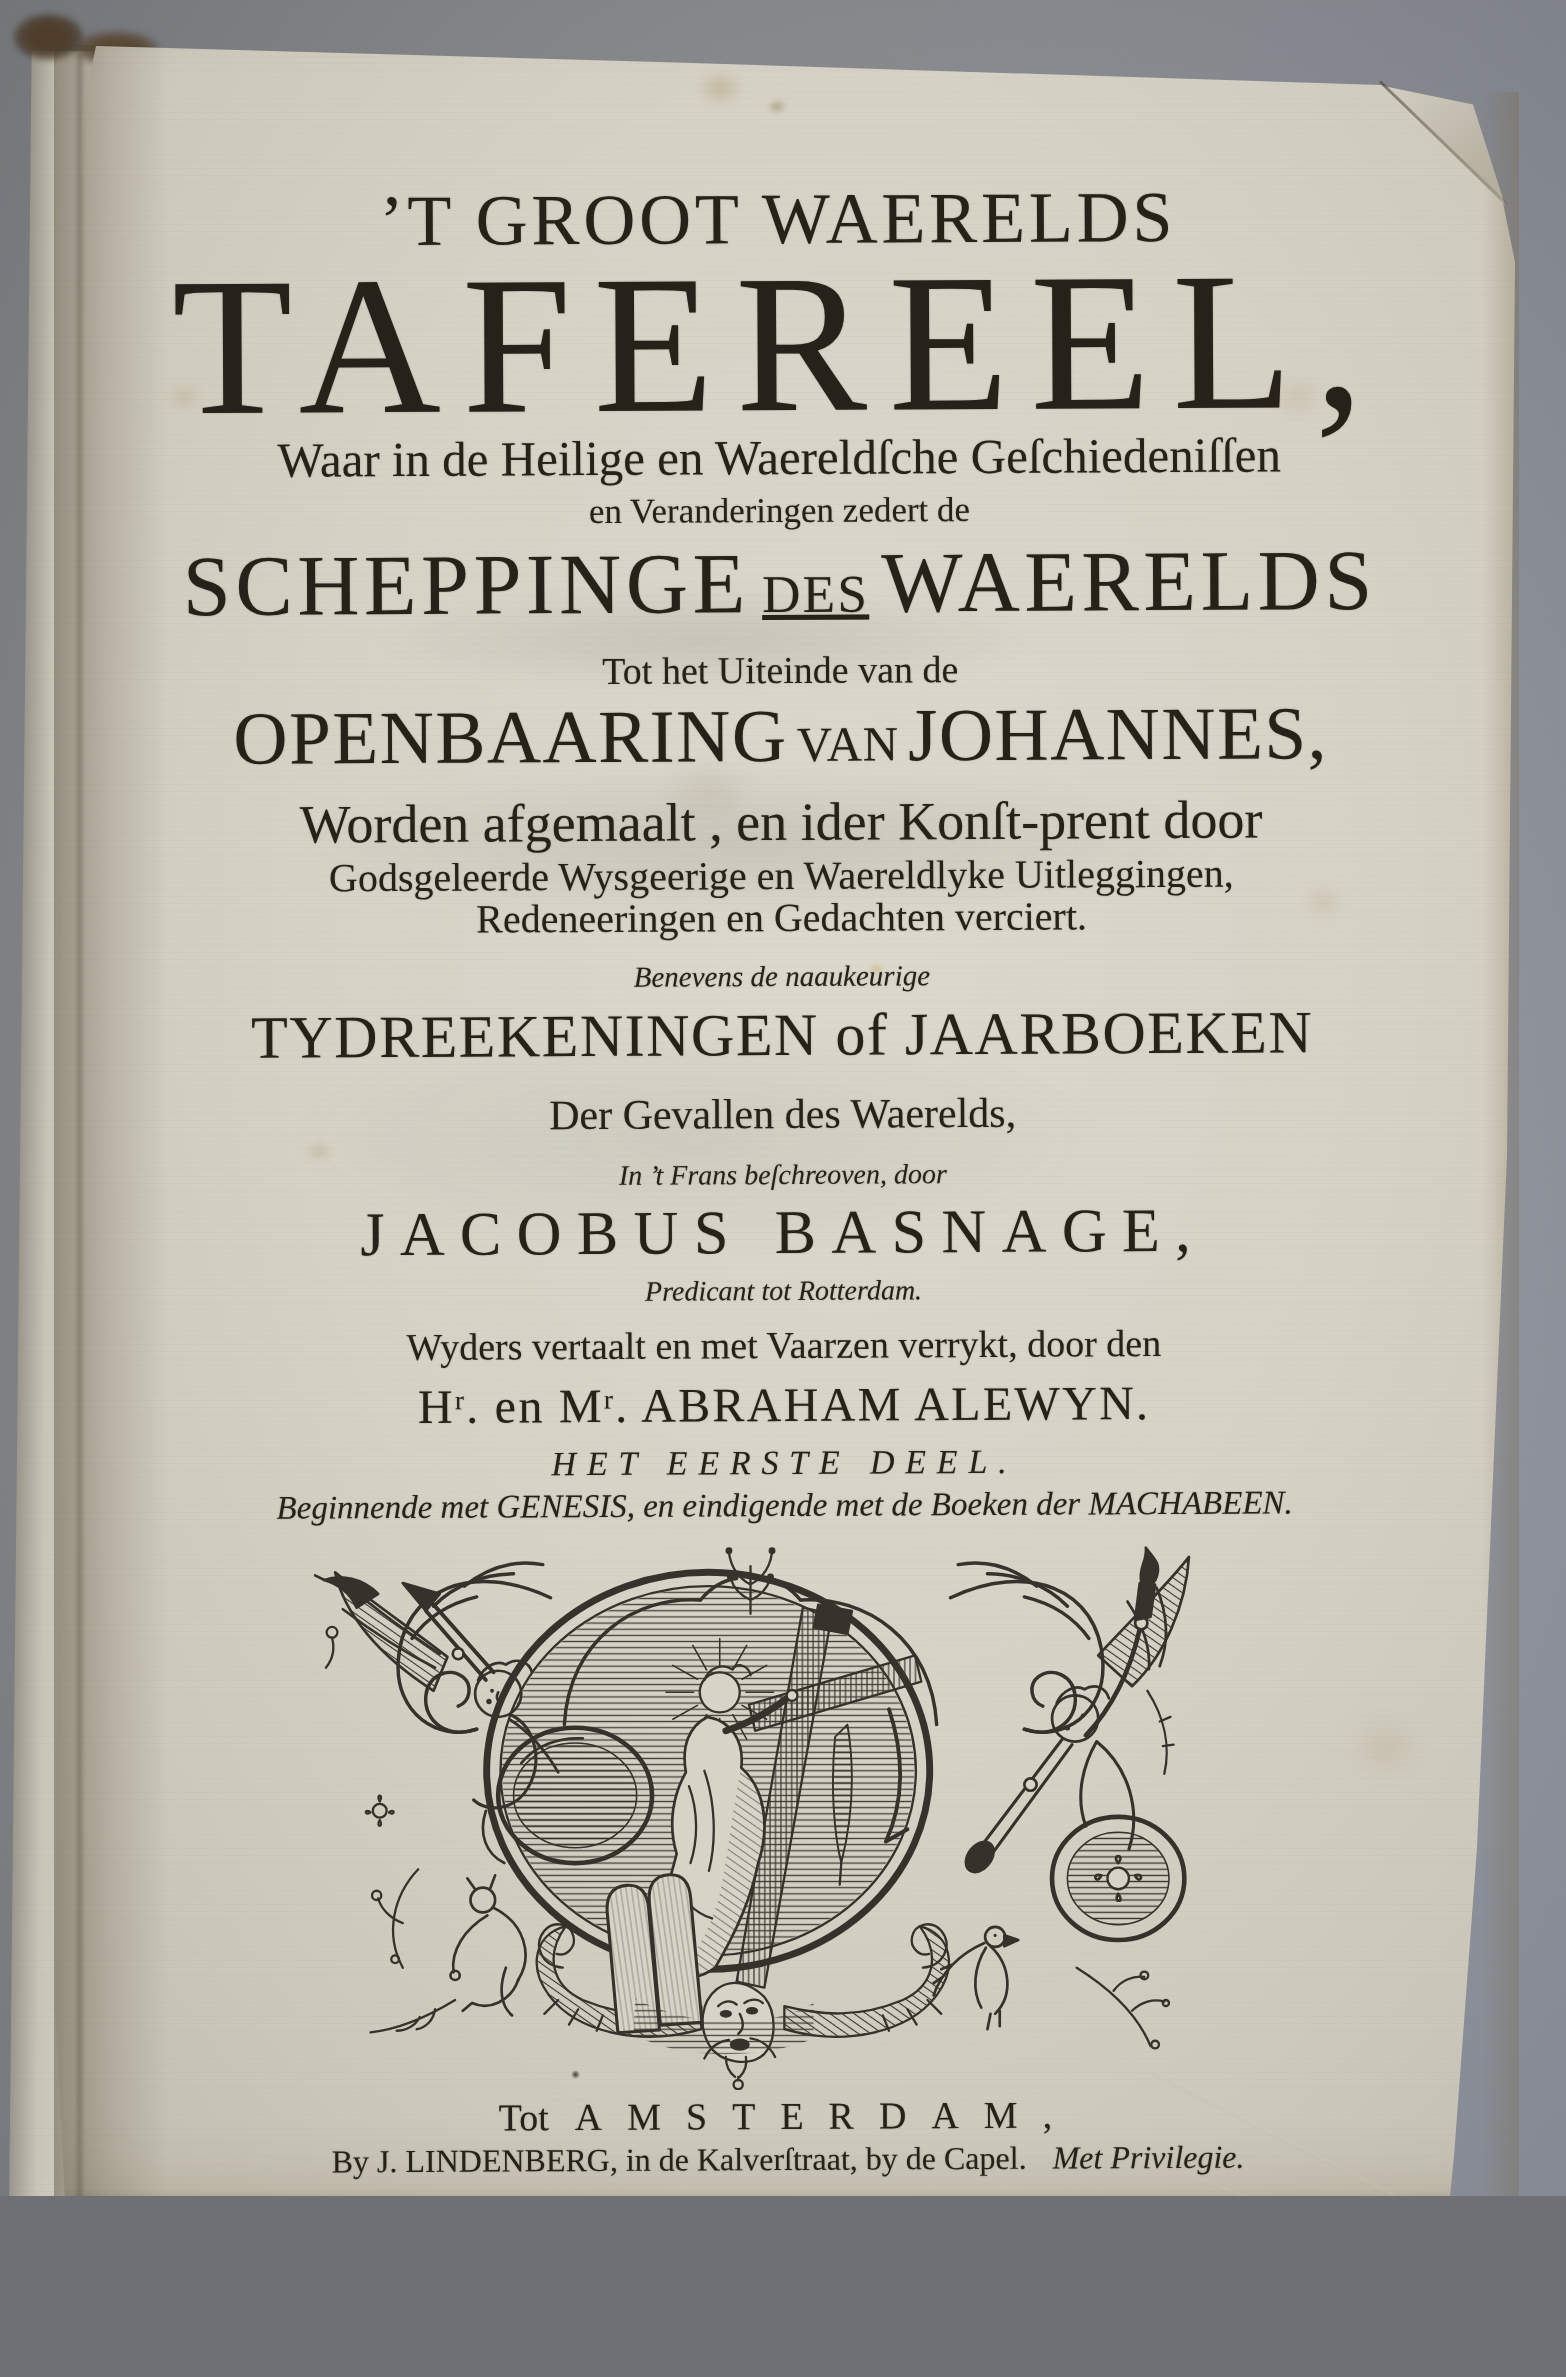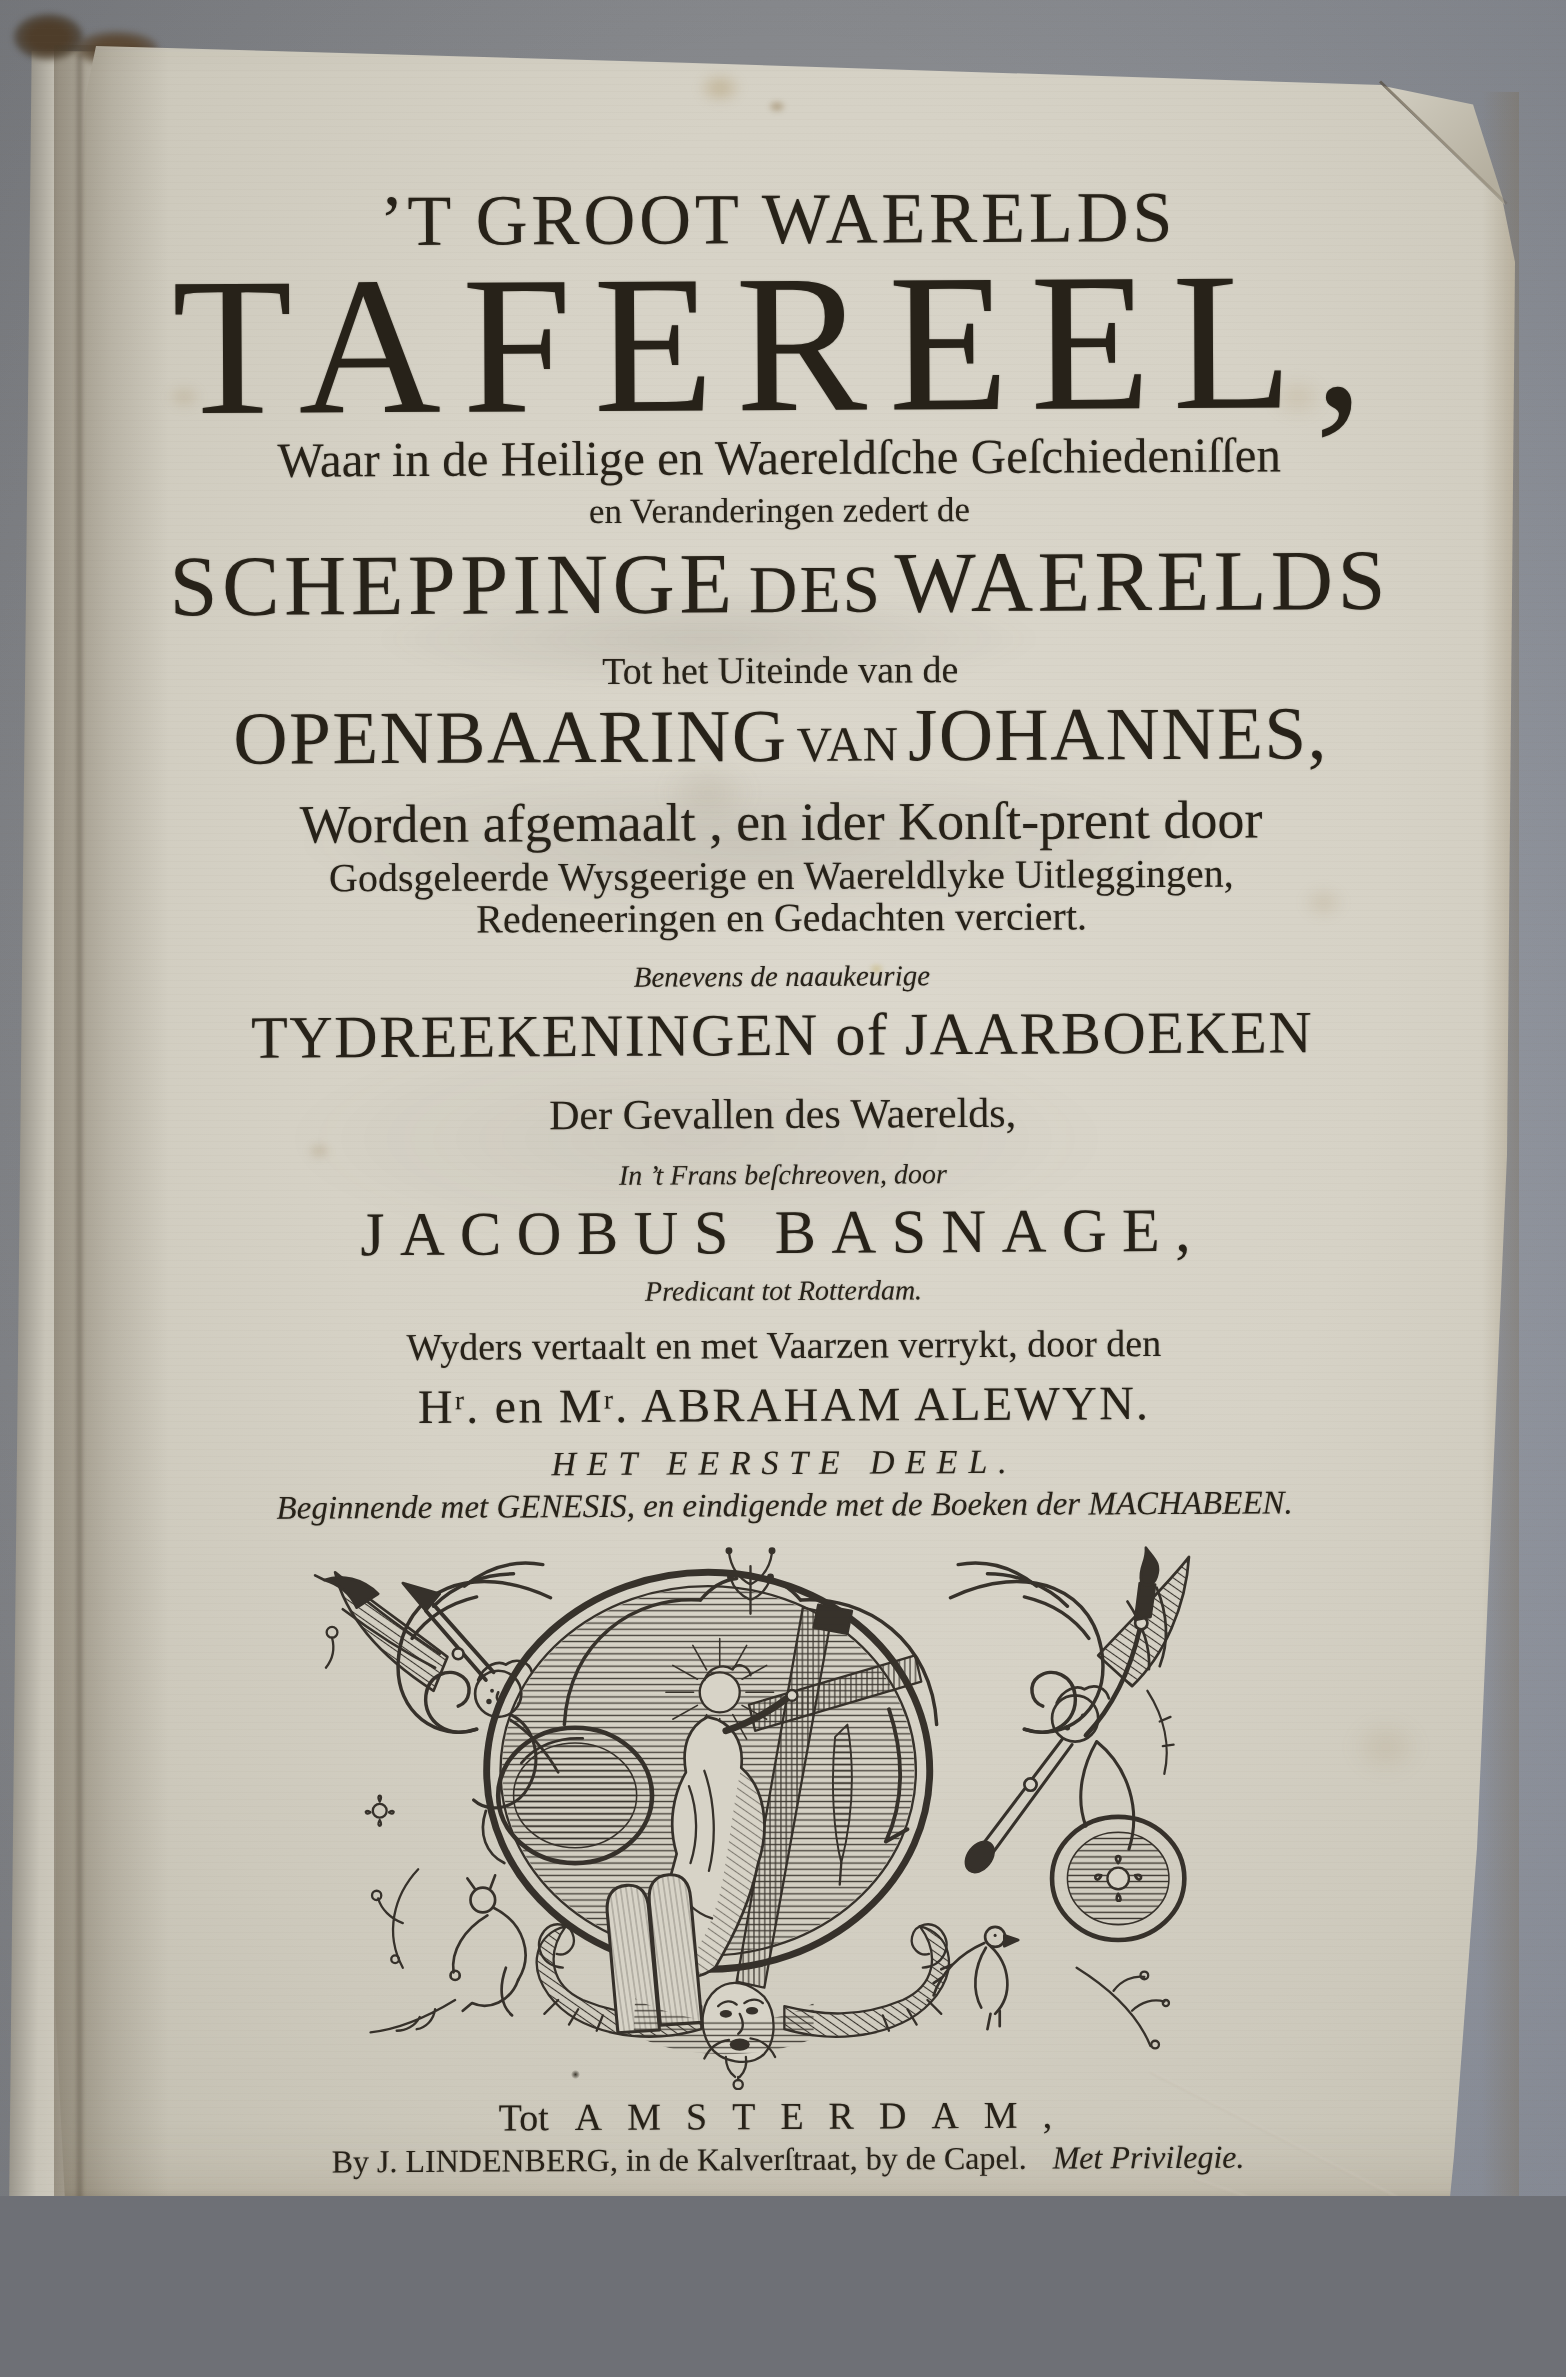--- a/index.html
+++ b/index.html
@@ -84,21 +84,21 @@
     color:#272219;transform:rotate(-.3deg);}
   .ln{position:absolute;left:0;right:0;text-align:center;line-height:1;white-space:nowrap;
     text-shadow:0 0 1.5px rgba(40,34,24,.38);}
   .it{font-style:italic;}
   .sup{font-size:56%;vertical-align:.5em;}
   .kicker    {top:183px; font-size:72px;  letter-spacing:3.8px;}
   .maintitle {top:245px; font-size:197px; letter-spacing:21.6px;}
   .arg1      {top:433px; font-size:49px;}
   .arg2      {top:493px; font-size:35px;}
   .schep     {top:540px; font-size:86px; letter-spacing:4.6px;}
-  .schep .mid{font-size:67px; letter-spacing:2.3px; margin:0 12.3px;}
+  .schep .mid{font-size:53px; letter-spacing:2.3px; margin:0 12.3px;text-decoration:underline;}
   .tothet    {top:651px; font-size:38px;}
   .openb     {top:698px; font-size:75px;  letter-spacing:1.5px;}
   .openb .mid{font-size:49px; letter-spacing:0.8px; margin:0 9.2px;text-align:right;}
   .worden    {top:795px;font-size:54px;}
   .gods      {top:856px;font-size:40px;}
   .reden     {top:898px;font-size:40px;}
   .benev     {top:962px;font-size:29px;}
   .tydre     {top:1005px;font-size:60px; letter-spacing:1.5px;}
   .gevall    {top:1093px;font-size:42px;}
   .frans     {top:1161px;font-size:28px;}

